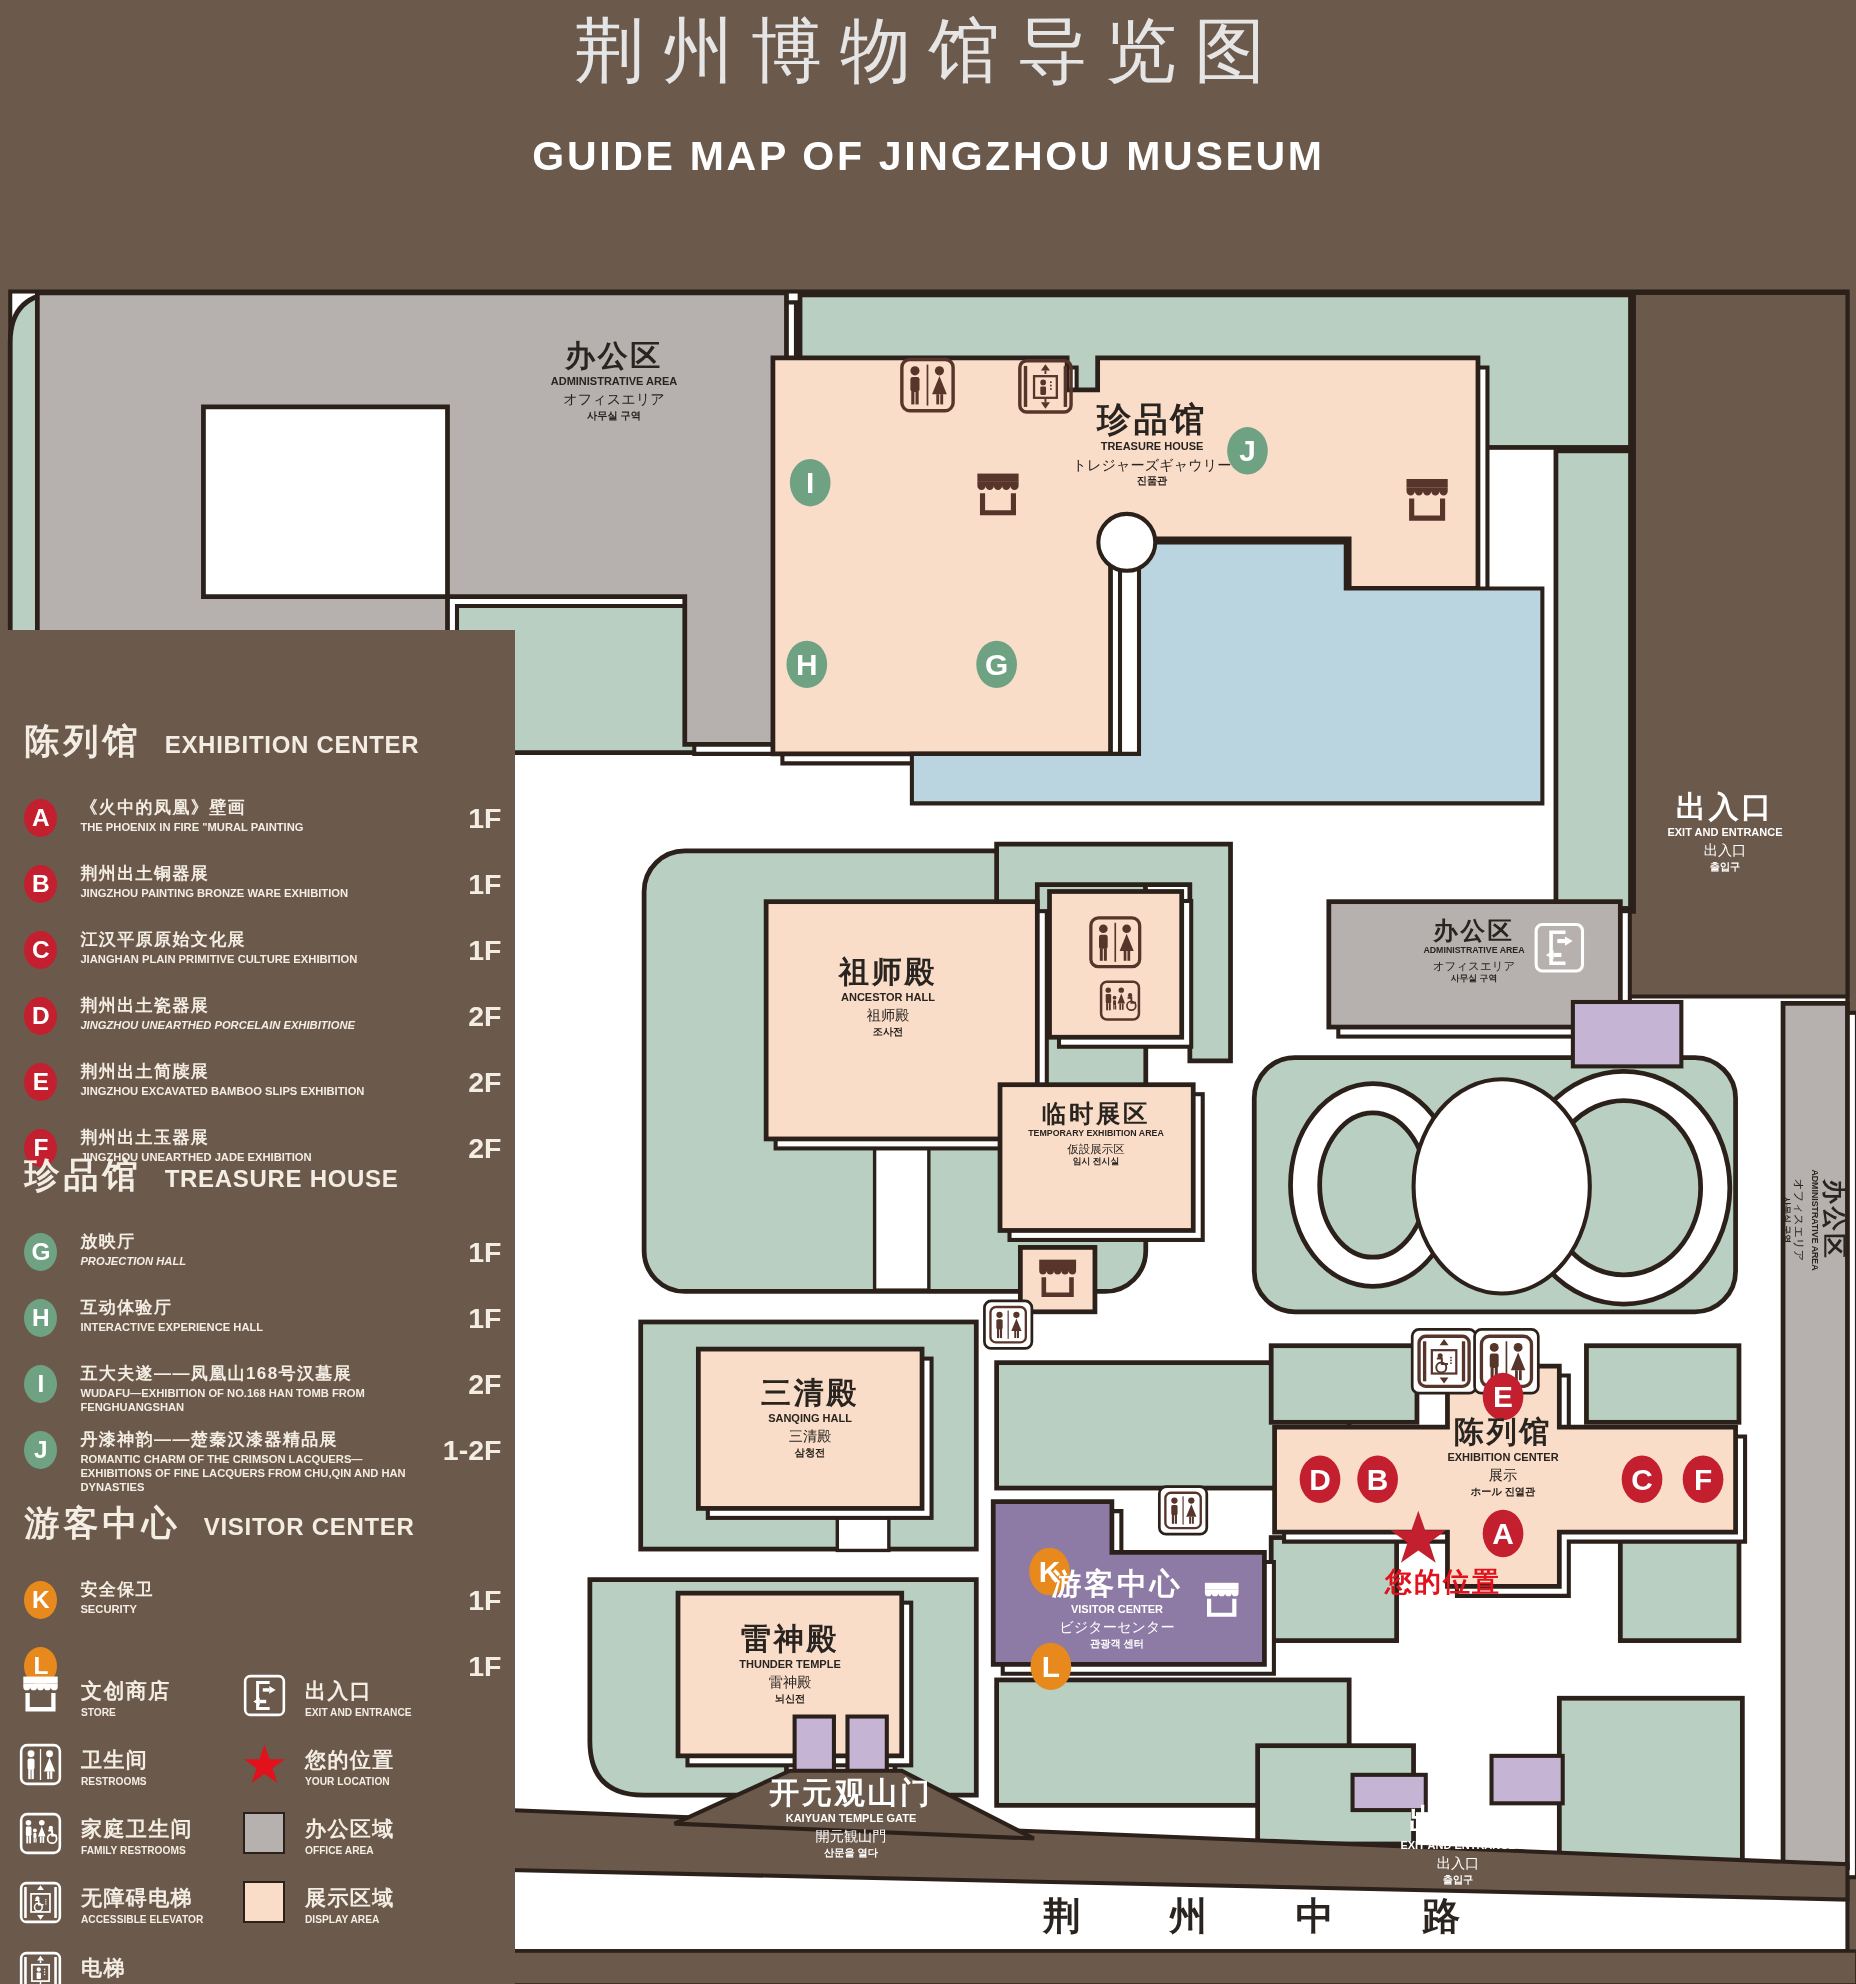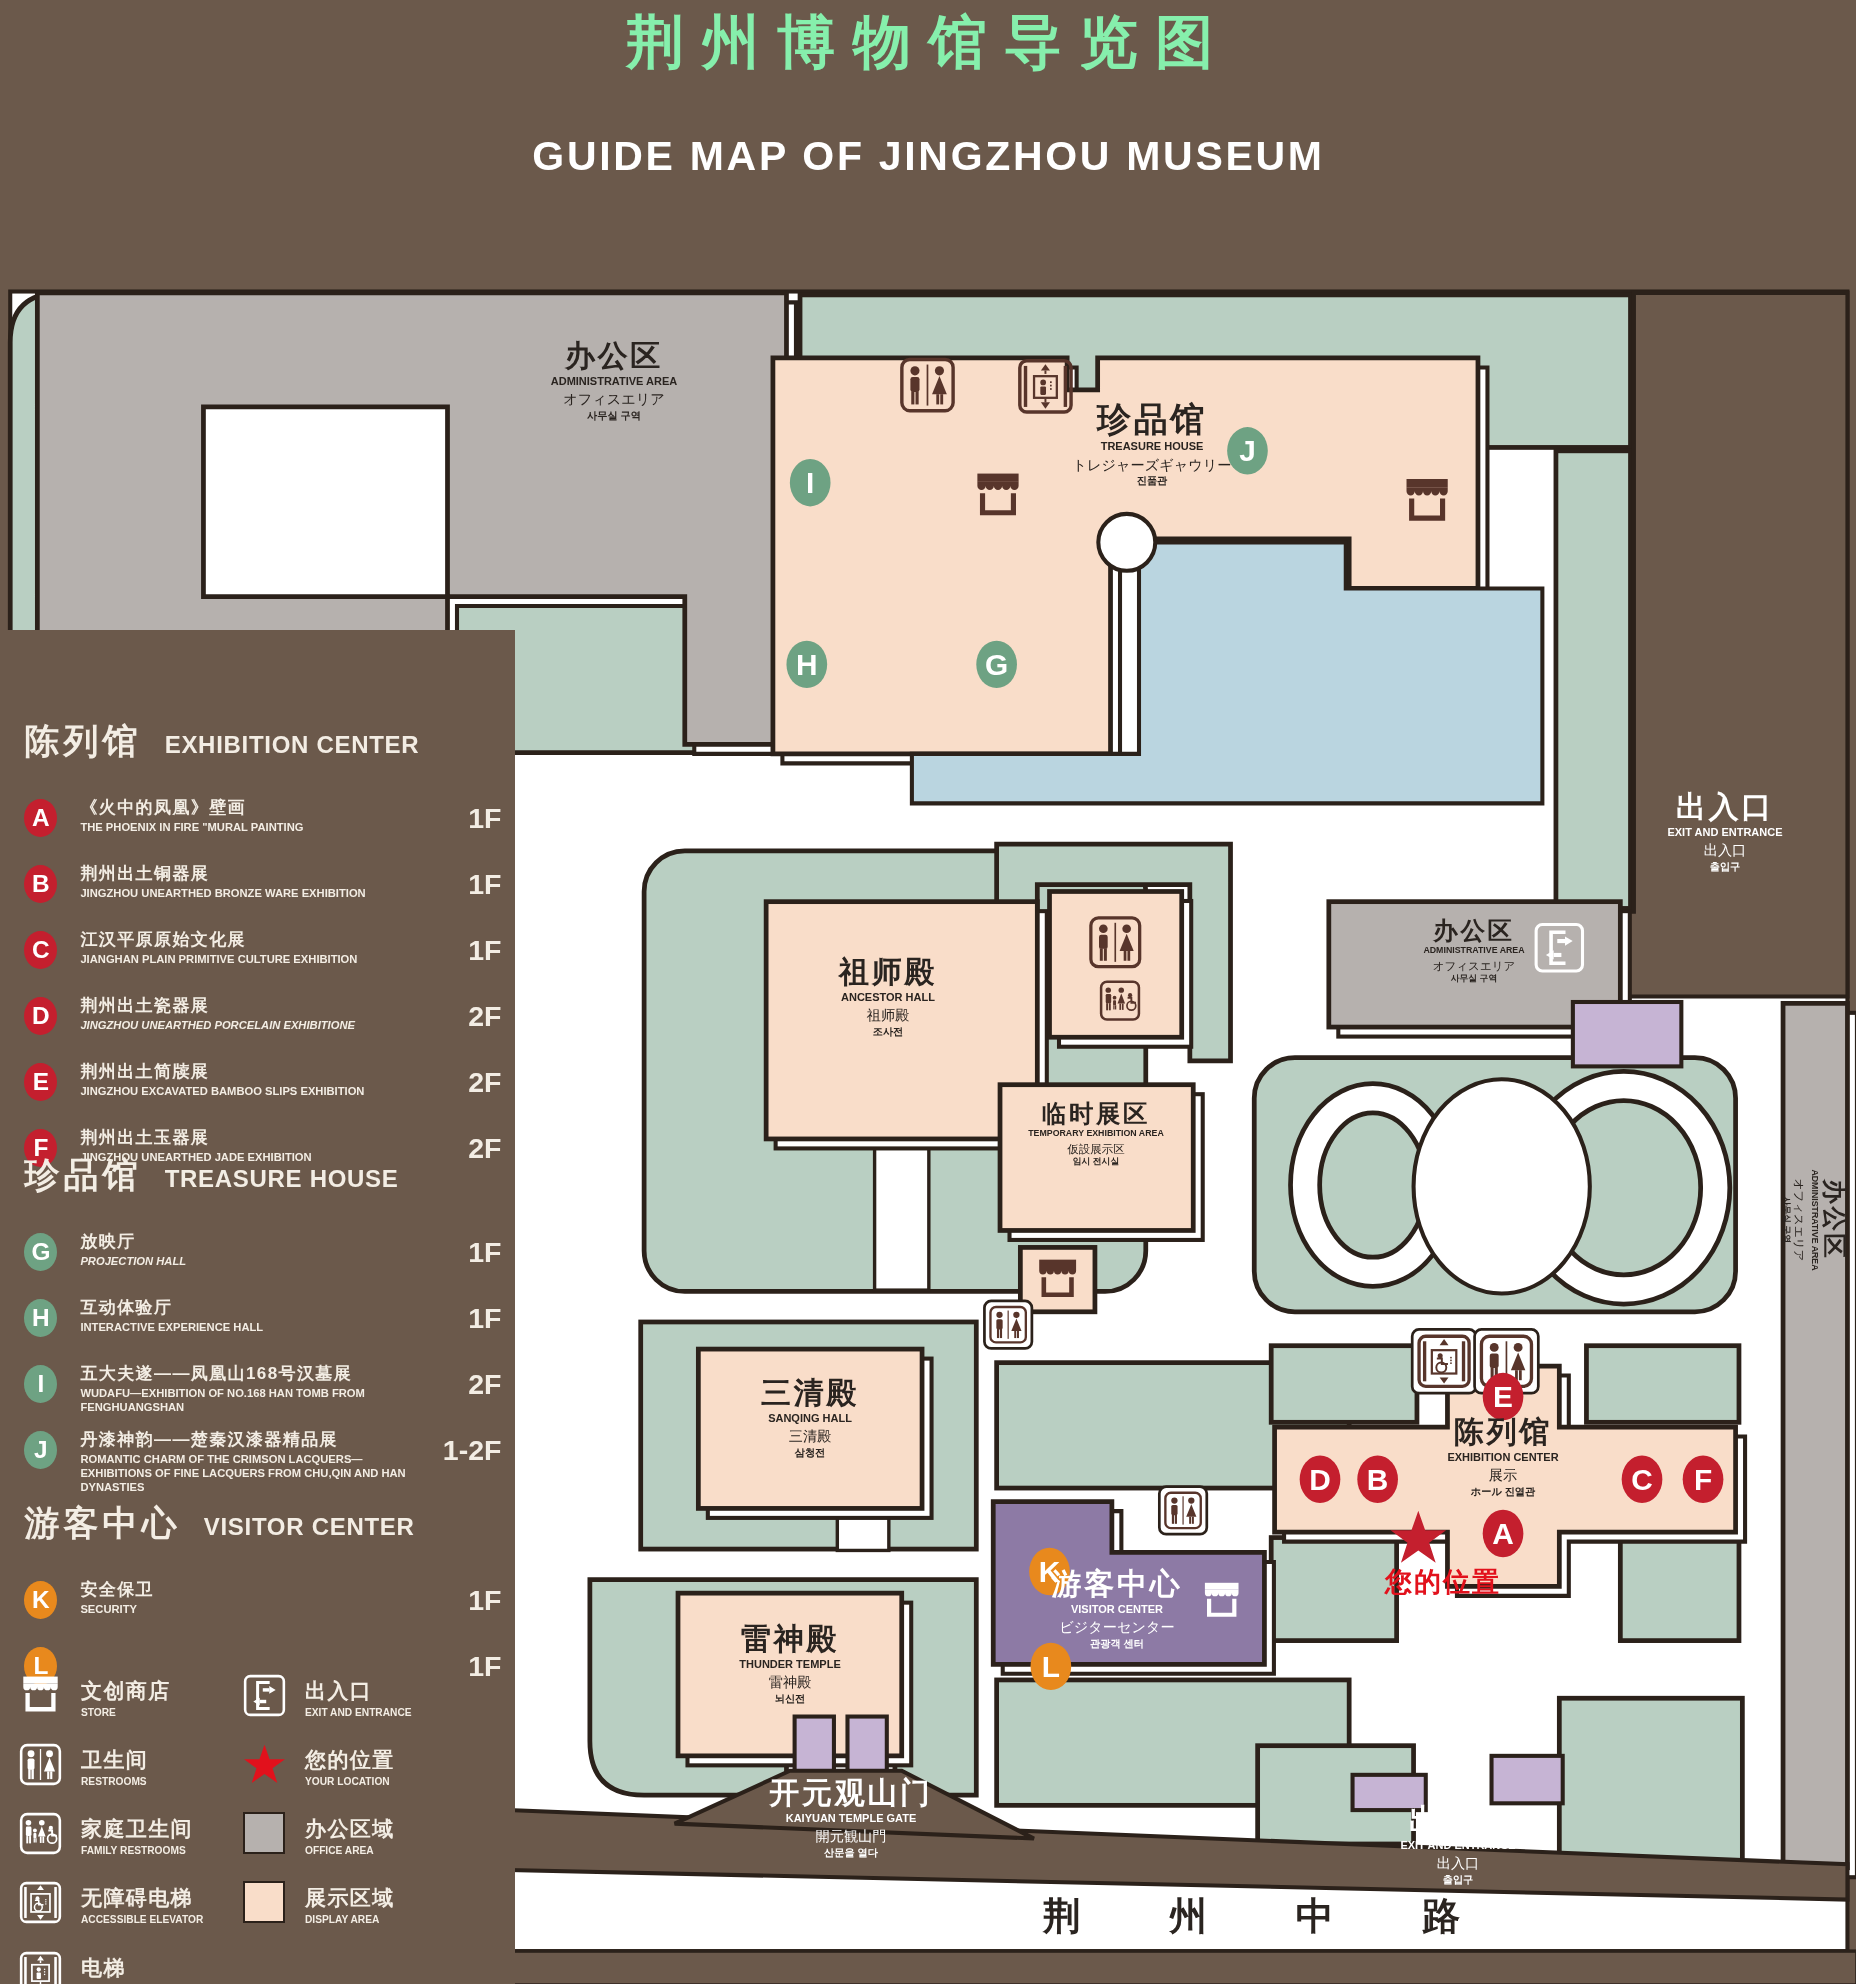--- a/index.html
+++ b/index.html
@@ -10,22 +10,22 @@
   .green{fill:#b9cfc2;stroke:#2b211a;stroke-width:7;}
   .gray{fill:#b6b1ae;stroke:#2b211a;stroke-width:7;}
   .pink{fill:#f9ddc9;stroke:#2b211a;stroke-width:7;}
   .blue{fill:#bad5e0;stroke:#2b211a;stroke-width:6;}
   .purple{fill:#8d7aa5;stroke:#2b211a;stroke-width:7;}
   .lav{fill:#c6b4d4;stroke:#2b211a;stroke-width:6;}
   .brown{fill:#6b594b;stroke:#2b211a;stroke-width:6;}
   .shadow{fill:#ffffff;stroke:#2b211a;stroke-width:6;}
   .wpath{fill:#ffffff;stroke:#2b211a;stroke-width:5;}
 
-  .title-cn{position:absolute;left:50%;transform:translateX(-50%);top:4.1px;color:#86efac;
-            font-size:58px;font-weight:bold;letter-spacing:17.6px;white-space:nowrap;}
+  .title-cn{position:absolute;left:50%;transform:translateX(-50%);top:4.1px;color:#e5e5e5;
+            font-size:71px;font-weight:normal;letter-spacing:17.6px;white-space:nowrap;}
   .title-en{position:absolute;left:50%;transform:translateX(-50%);top:133px;color:#fff;
             font-size:41px;font-weight:bold;letter-spacing:2.7px;white-space:nowrap;}
 
   .mlabel{position:absolute;transform:translateX(-50%);text-align:center;color:#2a2420;line-height:1.12;white-space:nowrap;}
   .mlabel .l-cn{font-size:30px;font-weight:bold;letter-spacing:2.7px;}
   .mlabel .l-en{font-size:11px;font-weight:bold;margin-top:2px;}
   .mlabel .l-jp{font-size:14.2px;margin-top:5.4px;}
   .mlabel .l-kr{font-size:10.2px;font-weight:bold;margin-top:1.4px;}
   .mlabel.xl .l-cn{font-size:34px;}
   .mlabel.sm .l-cn{font-size:24.4px;} .mlabel.sm .l-en{font-size:8.8px;}
@@ -396,21 +396,21 @@
 </div>
 <div class="mlabel road" style="left:1271px;top:1895px">
   <div>荆 州 中 路</div>
 </div>
 
 <div id="legend">
   <div class="lsec" style="top:88px">
     <div class="lsec-h"><span class="h-cn">陈列馆</span><span class="h-en">EXHIBITION CENTER</span></div>
     <div class="litems">
           <div class="litem"><span class="lmark" style="background: rgb(196, 31, 46);">A</span><span class="ltext"><span class="lt-cn">《火中的凤凰》壁画</span><span class="lt-en" style="white-space: normal; max-width: 353px;">THE PHOENIX IN FIRE "MURAL PAINTING</span></span><span class="lfloor">1F</span></div>
-          <div class="litem"><span class="lmark" style="background: rgb(196, 31, 46);">B</span><span class="ltext"><span class="lt-cn">荆州出土铜器展</span><span class="lt-en" style="white-space: normal; max-width: 353px;">JINGZHOU UNEARTHED BRONZE WARE EXHIBITION</span></span><span class="lfloor">1F</span></div>
+          <div class="litem"><span class="lmark" style="background: rgb(196, 31, 46);">B</span><span class="ltext"><span class="lt-cn">荆州出土铜器展</span><span class="lt-en" style="white-space: normal; max-width: 353px;">JINGZHOU PAINTING BRONZE WARE EXHIBITION</span></span><span class="lfloor">1F</span></div>
           <div class="litem"><span class="lmark" style="background: rgb(196, 31, 46);">C</span><span class="ltext"><span class="lt-cn">江汉平原原始文化展</span><span class="lt-en" style="white-space: normal; max-width: 353px;">JIANGHAN PLAIN PRIMITIVE CULTURE EXHIBITION</span></span><span class="lfloor">1F</span></div>
           <div class="litem"><span class="lmark" style="background: rgb(196, 31, 46);">D</span><span class="ltext"><span class="lt-cn">荆州出土瓷器展</span><span class="lt-en" style="white-space: normal; max-width: 353px; font-style: italic;">JINGZHOU UNEARTHED PORCELAIN EXHIBITIONE</span></span><span class="lfloor">2F</span></div>
           <div class="litem"><span class="lmark" style="background: rgb(196, 31, 46);">E</span><span class="ltext"><span class="lt-cn">荆州出土简牍展</span><span class="lt-en" style="white-space: normal; max-width: 353px;">JINGZHOU EXCAVATED BAMBOO SLIPS EXHIBITION</span></span><span class="lfloor">2F</span></div>
           <div class="litem"><span class="lmark" style="background: rgb(196, 31, 46);">F</span><span class="ltext"><span class="lt-cn">荆州出土玉器展</span><span class="lt-en" style="white-space: normal; max-width: 353px;">JINGZHOU UNEARTHED JADE EXHIBITION</span></span><span class="lfloor">2F</span></div>
         </div>
   </div>
   <div class="lsec" style="top:522px">
     <div class="lsec-h"><span class="h-cn">珍品馆</span><span class="h-en">TREASURE HOUSE</span></div>
     <div class="litems">
           <div class="litem"><span class="lmark" style="background: rgb(110, 162, 131);">G</span><span class="ltext"><span class="lt-cn">放映厅</span><span class="lt-en" style="white-space: normal; max-width: 353px; font-style: italic;">PROJECTION HALL</span></span><span class="lfloor">1F</span></div>

